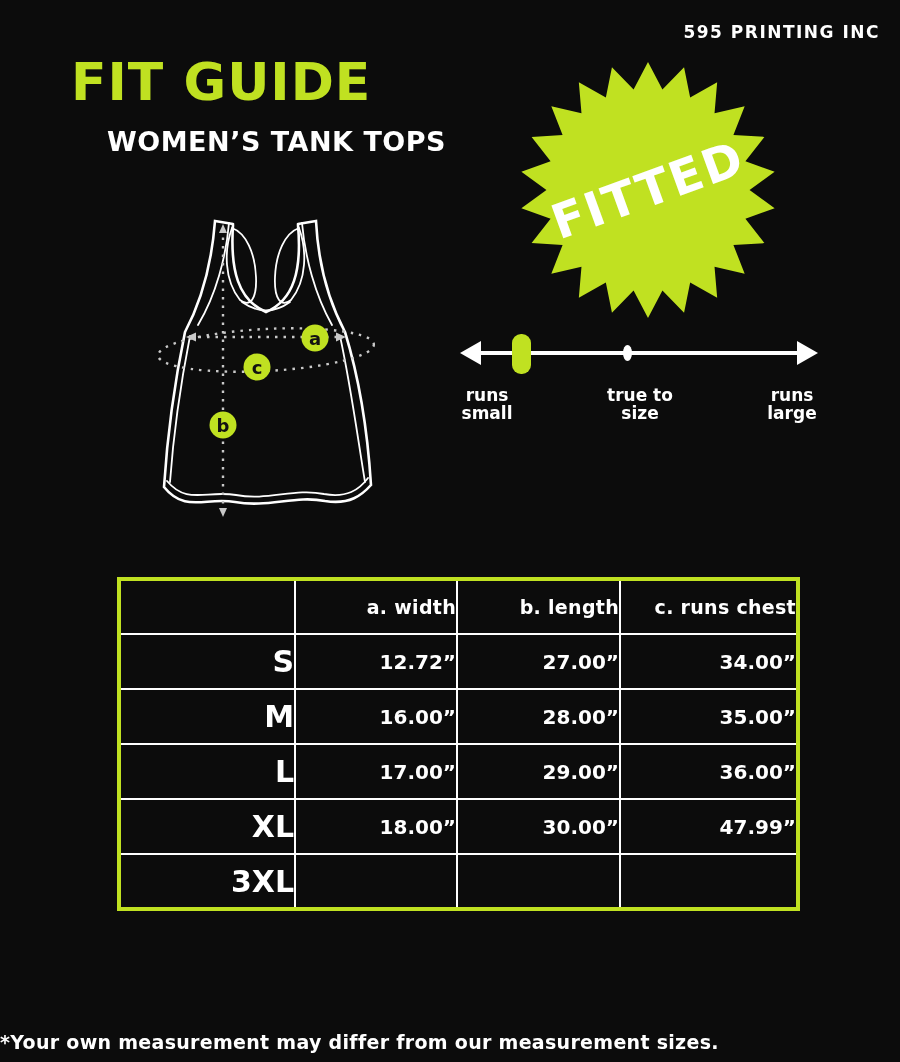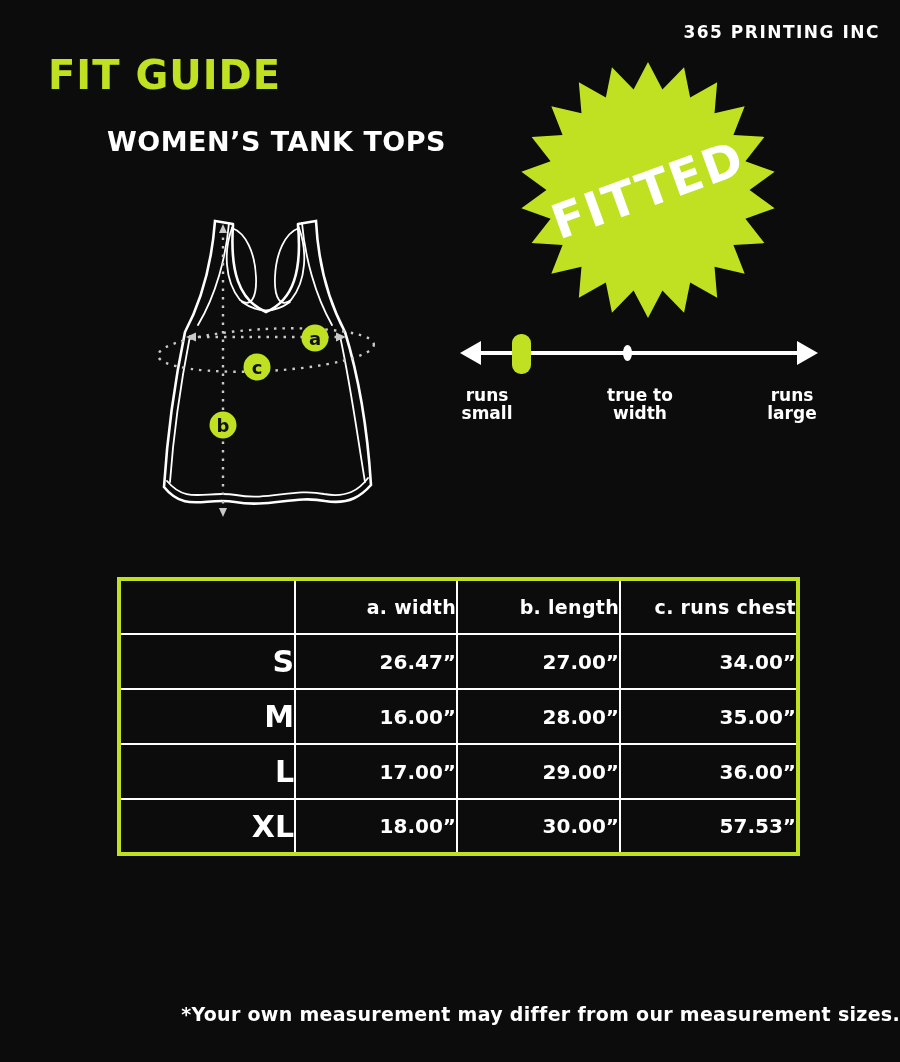--- a/index.html
+++ b/index.html
@@ -13,21 +13,21 @@
   body{font-family:"DejaVu Sans","Liberation Sans",sans-serif;}
   .page{
     position:relative;width:900px;height:1062px;background:var(--bg);
     overflow:hidden;color:var(--fg);
   }
   .brand{
     position:absolute;top:22px;right:20px;font-size:17px;font-weight:700;
     letter-spacing:1.5px;color:var(--fg);
   }
   .title{
-    position:absolute;left:48px;top:52px;font-size:40px;font-weight:800;
+    position:absolute;left:71px;top:52px;font-size:52px;font-weight:800;
     letter-spacing:1px;color:var(--accent);
   }
   .subtitle{
     position:absolute;left:107px;top:126px;font-size:27px;font-weight:700;
     letter-spacing:.5px;color:var(--fg);text-align:right;
   }
   .badge-svg{position:absolute;left:518px;top:60px;width:260px;height:260px;}
   .badge-svg polygon{fill:var(--accent);}
   .badge-svg text{
     fill:#fff;font-weight:800;font-size:47px;letter-spacing:2px;
@@ -65,30 +65,30 @@
     table-layout:fixed;
   }
   .size-table td,.size-table th{
     border:2.5px solid #fff;text-align:right;vertical-align:middle;
     height:55px;color:var(--fg);
   }
   .size-table th{font-size:19px;font-weight:800;letter-spacing:.3px;}
   .size-table td.size-cell{font-size:30px;font-weight:800;}
   .size-table td.val-cell{font-size:20px;font-weight:800;}
   .footnote{
-    position:absolute;left:0;right:0;top:1003px;text-align:right;
+    position:absolute;left:0;right:0;top:1031px;text-align:left;
     font-size:19px;font-weight:800;letter-spacing:.3px;color:var(--fg);
   }
 </style>
 </head>
 <body>
 
 <div class="page">
 
-  <div class="brand">365 PRINTING INC</div>
+  <div class="brand">595 PRINTING INC</div>
   <div class="title">FIT GUIDE</div>
   <div class="subtitle">WOMEN’S TANK TOPS</div>
 
   <svg class="badge-svg" viewBox="0 0 256 256">
     <polygon points="128.0,2.0 142.2,29.0 163.5,7.1 169.5,37.0 196.1,22.0 193.5,52.4 223.2,45.5 212.1,73.9 242.6,75.7 223.9,99.8 252.7,110.1 228.0,128.0 252.7,145.9 223.9,156.2 242.6,180.3 212.1,182.1 223.2,210.5 193.5,203.6 196.1,234.0 169.5,219.0 163.5,248.9 142.2,227.0 128.0,254.0 113.8,227.0 92.5,248.9 86.5,219.0 59.9,234.0 62.5,203.6 32.8,210.5 43.9,182.1 13.4,180.3 32.1,156.2 3.3,145.9 28.0,128.0 3.3,110.1 32.1,99.8 13.4,75.7 43.9,73.9 32.8,45.5 62.5,52.4 59.9,22.0 86.5,37.0 92.5,7.1 113.8,29.0"></polygon>
     <text x="128" y="128" text-anchor="middle" dominant-baseline="central" transform="rotate(-20 128 128)">FITTED</text>
   </svg>
 
   <svg class="tank-svg" viewBox="0 0 290 332">
 
@@ -137,21 +137,21 @@
     <div class="scale-line"></div>
     <div class="arrowhead right"></div>
     <div class="scale-marker"></div>
     <div class="scale-dot"></div>
     <div class="scale-label l1">
       <div>runs</div>
       <div>small</div>
     </div>
     <div class="scale-label l2">
       <div>true to</div>
-      <div>width</div>
+      <div>size</div>
     </div>
     <div class="scale-label l3">
       <div>runs</div>
       <div>large</div>
     </div>
   </div>
 
   <table class="size-table">
     <colgroup>
       <col style="width:176px">
@@ -161,40 +161,46 @@
     </colgroup>
     <tbody>
         <tr>
       <th></th>
       <th>a. width</th>
       <th>b. length</th>
       <th>c. runs chest</th>
     </tr>
     <tr>
       <td class="size-cell">S</td>
-      <td class="val-cell">26.47”</td>
+      <td class="val-cell">12.72”</td>
       <td class="val-cell">27.00”</td>
       <td class="val-cell">34.00”</td>
     </tr>
     <tr>
       <td class="size-cell">M</td>
       <td class="val-cell">16.00”</td>
       <td class="val-cell">28.00”</td>
       <td class="val-cell">35.00”</td>
     </tr>
     <tr>
       <td class="size-cell">L</td>
       <td class="val-cell">17.00”</td>
       <td class="val-cell">29.00”</td>
       <td class="val-cell">36.00”</td>
     </tr>
     <tr>
       <td class="size-cell">XL</td>
       <td class="val-cell">18.00”</td>
       <td class="val-cell">30.00”</td>
-      <td class="val-cell">57.53”</td>
+      <td class="val-cell">47.99”</td>
+    </tr>
+    <tr>
+      <td class="size-cell">3XL</td>
+      <td class="val-cell"></td>
+      <td class="val-cell"></td>
+      <td class="val-cell"></td>
     </tr>
   </tbody>
     </table>
 
   <div class="footnote">*Your own measurement may differ from our measurement sizes.</div>
 
 </div>
 
 </body></html>

